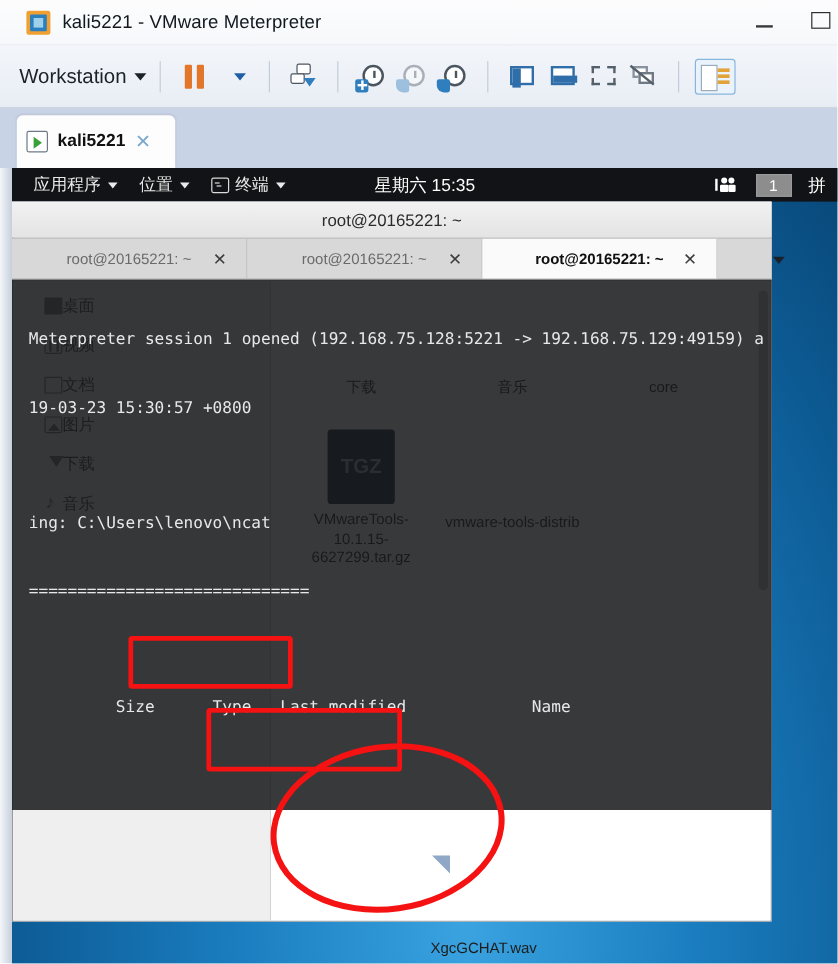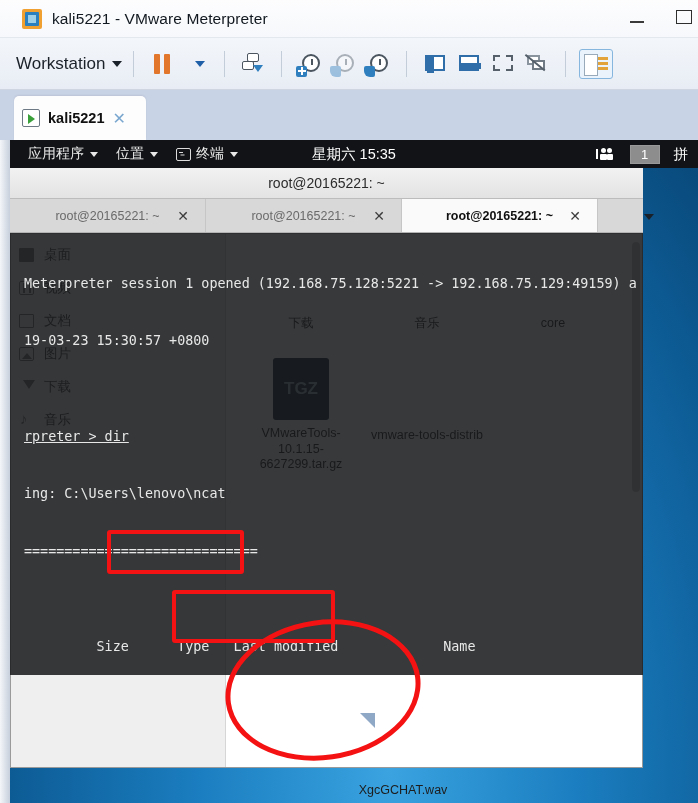--- a/index.html
+++ b/index.html
@@ -171,21 +171,21 @@
     font-size:12.5px;color:#4b4b4b;border-right:1px solid #c0c0c0;position:relative;}
   .fm-tab.active{background:#fafafa;color:#151515;}
   .fm-tab .x{position:absolute;right:14px;font-size:14px;color:#4a4a4a;}
   .fm-tab-add{flex:0 0 30px;display:flex;align-items:center;justify-content:center;}
   .fm-tab-add .sq{width:14px;height:14px;border:1.5px solid #4a4a4a;border-radius:2px;position:relative;}
   .fm-tab-add .sq::before{content:"";position:absolute;left:5.5px;top:2.5px;width:1.6px;height:8px;background:#4a4a4a;}
   .fm-tab-add .sq::after{content:"";position:absolute;left:2.5px;top:5.5px;width:8px;height:1.6px;background:#4a4a4a;}
   .fm-tab-caret{flex:1;display:flex;align-items:center;justify-content:flex-start;padding-left:8px;}
   .fm-body{position:absolute;left:0;top:65px;right:0;bottom:0;display:flex;background:#fff;}
   .fm-side{width:215px;background:#efefef;border-right:1px solid #d6d6d6;padding-top:4px;}
-  .fm-side-item{height:33px;display:flex;align-items:center;padding-left:8px;font-size:13.5px;color:#3a3a3a;gap:10px;}
+  .fm-side-item{height:33px;display:flex;align-items:center;padding-left:26px;font-size:13.5px;color:#3a3a3a;}
   .fm-side-item .gi{width:15px;height:14px;opacity:.85;}
   .gi.desk{background:#5a5a5a;border-radius:1px;}
   .gi.video{border:1.6px solid #5a5a5a;border-radius:2px;position:relative;}
   .gi.video::after{content:"";position:absolute;left:3px;top:1px;width:1.5px;height:10px;background:#5a5a5a;box-shadow:6px 0 0 #5a5a5a;}
   .gi.pic{border:1.6px solid #5a5a5a;border-radius:2px;position:relative;}
   .gi.pic::after{content:"";position:absolute;left:2px;bottom:1px;border-left:5px solid transparent;border-right:5px solid transparent;border-bottom:6px solid #5a5a5a;}
   .gi.doc{border:1.6px solid #5a5a5a;border-radius:1px;}
   .gi.down{position:relative;}
   .gi.down::after{content:"";position:absolute;left:4px;top:0;width:0;height:0;border-left:6px solid transparent;border-right:6px solid transparent;border-top:9px solid #5a5a5a;}
   .gi.music{position:relative;}
@@ -485,21 +485,20 @@
         <div class="tt active">
           <span>root@20165221: ~</span>
           <span class="x">✕</span>
         </div>
       </div>
 
       <div class="term-body">
         <div class="ln">Meterpreter session 1 opened (192.168.75.128:5221 -&gt; 192.168.75.129:49159) a</div>
         <div class="ln">19-03-23 15:30:57 +0800</div>
         <div class="ln"></div>
-        <div class="ln grn">rpreter &gt; dir</div>
         <div class="ln">ing: C:\Users\lenovo\ncat</div>
         <div class="ln">=============================</div>
         <div class="ln"></div>
         <div class="ln">         Size      Type   Last modified             Name</div>
         
         
         
         <div class="ln"></div>
         
         

